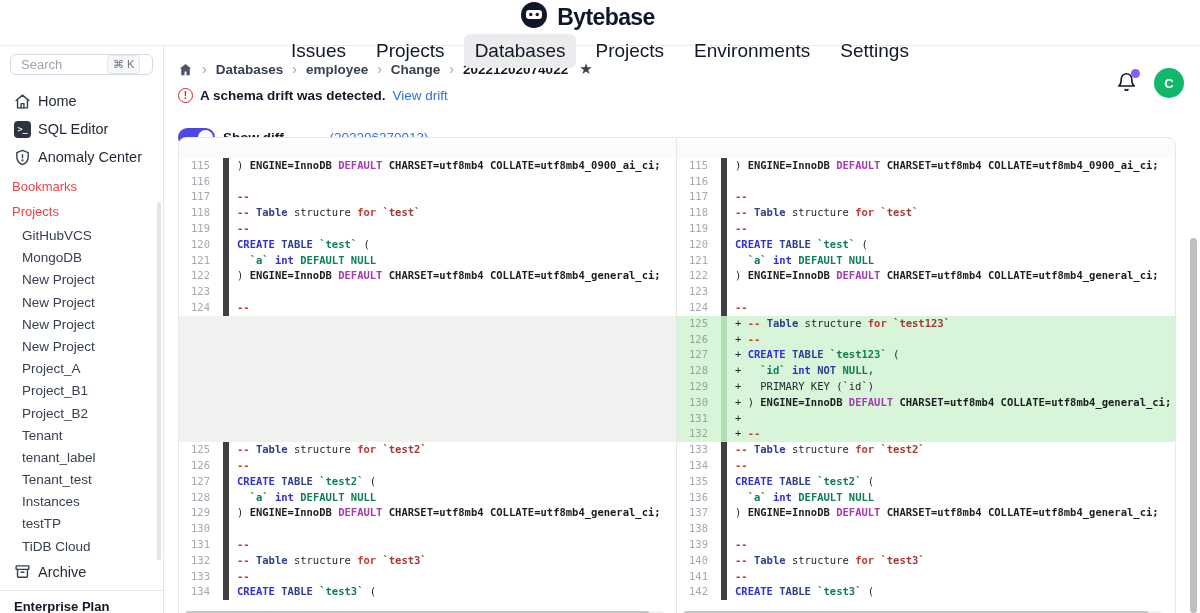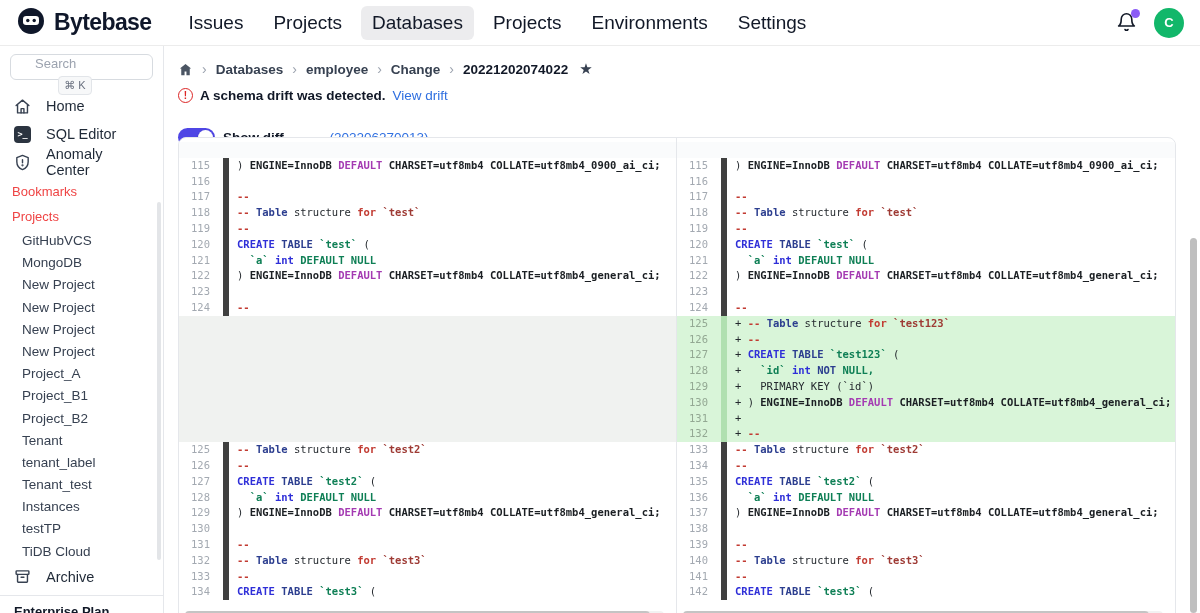--- a/index.html
+++ b/index.html
@@ -6,21 +6,21 @@
   html,body { margin:0; padding:0; }
   body {
     width:1200px; height:613px; overflow:hidden; position:relative;
     background:#fff; font-family:"Liberation Sans", sans-serif; color:#1f2937;
   }
 
   
   .topbar {
     position:absolute; top:0; left:0; width:1200px; height:46px;
     display:flex; align-items:center; padding:0 16px;
-    border-bottom:1px solid #ececec; background:#fff; z-index:5;
+    border-bottom:1px solid #ececec; background:#fff; z-index:5;flex-direction:column;
   }
   .brand { display:flex; align-items:center; gap:8px; margin-right:26px; }
   .brand-name { font-size:23px; font-weight:800; letter-spacing:-0.6px; color:#0f172a; }
   .main-nav { display:flex; align-items:center; gap:8px; }
   .nav-item {
     font-size:19px; color:#111827; padding:6px 11px; border-radius:6px;
     cursor:pointer; text-decoration:none; white-space:nowrap;
   }
   .nav-item.active { background:#ececee; }
   .topbar-right { margin-left:auto; display:flex; align-items:center; gap:16px; }
@@ -31,34 +31,34 @@
     display:flex; align-items:center; justify-content:center;
   }
 
   
   .sidebar {
     position:absolute; top:46px; left:0; bottom:0; width:164px;
     border-right:1px solid #e5e7eb; background:#fff; display:flex; flex-direction:column; z-index:4;
   }
   .search-box {
     margin:8px 10px 10px 10px; height:26px; border:1px solid #d7dbe0; border-radius:6px;
-    display:flex; align-items:center; padding:0 21px 0 8px; gap:4px; background:#fff;flex-direction:column;
+    display:flex; align-items:center; padding:0 21px 0 8px; gap:4px; background:#fff;
   }
   .search-box input {
     border:0; outline:0; width:84px; font-size:13px; color:#374151; background:transparent;
     font-family:"Liberation Sans", sans-serif;
   }
   .search-box input::placeholder { color:#9ca3af; }
   .kbd {
     font-size:11px; color:#6b7280; border:1px solid #e2e5e9; background:#f7f8f9;
     border-radius:4px; padding:2px 5px; white-space:nowrap;
   }
   .side-nav { padding:2px 0 0 0; }
   .side-item {
-    display:flex; align-items:center; gap:15px; padding:5px 14px; font-size:14.5px;
+    display:flex; align-items:center; gap:7px; padding:5px 14px; font-size:14.5px;
     color:#1f2937; cursor:pointer; height:28px;
   }
   .side-item svg { flex:0 0 auto; }
   .section-label { font-size:13px; color:#ef4444; padding:8px 12px 2px 12px; }
   .proj-list { padding:4px 0 0 0; }
   .proj-item { font-size:13.5px; color:#374151; padding:0 12px 0 22px; height:22.2px; line-height:22.2px; cursor:pointer; white-space:nowrap; }
   .sidebar-bottom { margin-top:auto; }
   .divider-h { border-top:1px solid #e5e7eb; margin:4px 0 0 0; }
   .plan-label { font-size:13px; font-weight:700; color:#111827; padding:8px 14px 10px 14px; }
   .side-scroll-thumb { position:absolute; right:2px; top:156px; width:4px; height:358px; background:#e3e5e8; border-radius:2px; }

